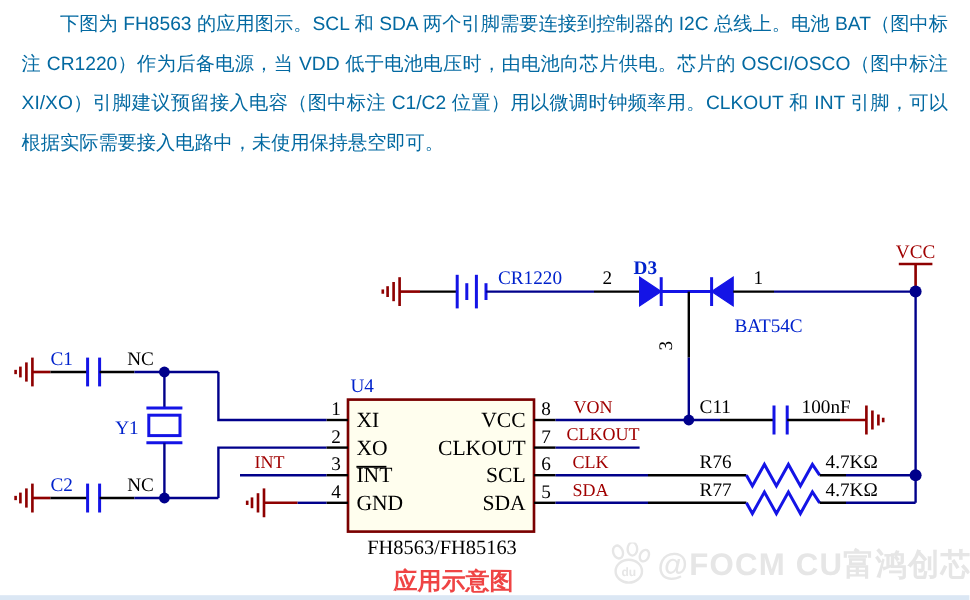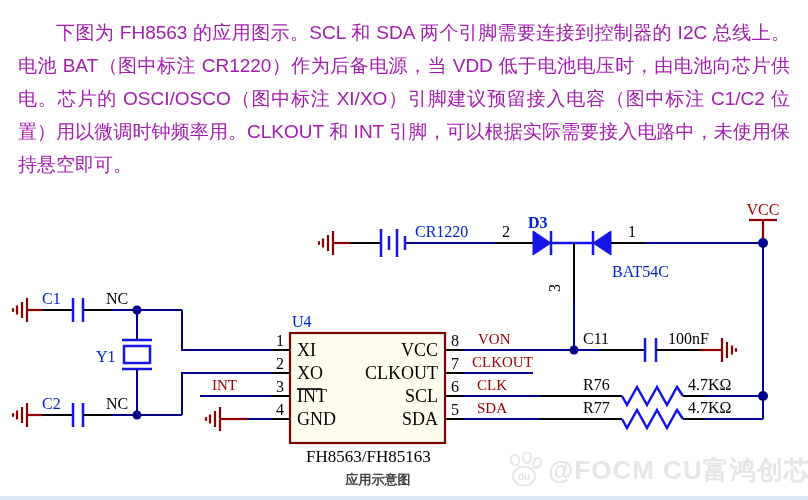--- a/index.html
+++ b/index.html
@@ -3,22 +3,22 @@
 <meta charset="utf-8">
 <style>
   html,body{margin:0;padding:0;}
   body{
     width:808px;height:500px;position:relative;overflow:hidden;
     background:#ffffff;
     font-family:"Liberation Sans","DejaVu Sans",sans-serif;
     -webkit-font-smoothing:antialiased;
   }
   .doc-text{
-    position:absolute;top:16px;left:18px;width:772px;
-    font-size:19px;line-height:33px;color:#a21caf;
+    position:absolute;top:4px;left:18px;width:772px;
+    font-size:16px;line-height:33px;color:#0369a1;
     text-align:justify;
   }
   .doc-text p{margin:0;text-indent:2em;}
   .doc-text p.second{margin-top:9px;}
   .schematic{position:absolute;top:190px;left:0;width:808px;height:306px;}
   svg text{font-family:"Liberation Serif","DejaVu Serif",serif;}
   .t-des{fill:#0022cc;font-size:16px;}
   .t-des-b{fill:#0022cc;font-size:16px;font-weight:bold;}
   .t-num{fill:#000000;font-size:16px;}
   .t-pin{fill:#000000;font-size:18px;}
@@ -27,21 +27,21 @@
   .t-pwr{fill:#a00000;font-size:16px;}
   .t-part{fill:#000000;font-size:17px;}
   .wire{stroke:#00008b;stroke-width:2;fill:none;}
   .pin{stroke:#000000;stroke-width:2;fill:none;}
   .comp{stroke:#1414e6;stroke-width:2.5;fill:none;}
   .comp-f{fill:#1414e6;stroke:#1414e6;stroke-width:1;}
   .gndw{stroke:#8e0000;stroke-width:2.2;fill:none;}
   .dot{fill:#00008b;stroke:none;}
   .caption{
     position:absolute;top:471px;left:378px;transform:translateX(-50%);
-    font-size:13px;font-weight:bold;color:#404040;white-space:nowrap;font-family:Liberation Serif, serif;
+    font-size:20px;font-weight:bold;color:#ef4444;white-space:nowrap;font-family:Liberation Serif, serif;
   }
   .watermark{
     position:absolute;top:452px;left:505px;display:flex;align-items:center;gap:5px;
     color:#e6e6e6;
   }
   .watermark .wm-text{
     font-size:26px;font-weight:bold;letter-spacing:1px;white-space:nowrap;
     color:#e6e6e6;
   }
   .bottom-strip{

